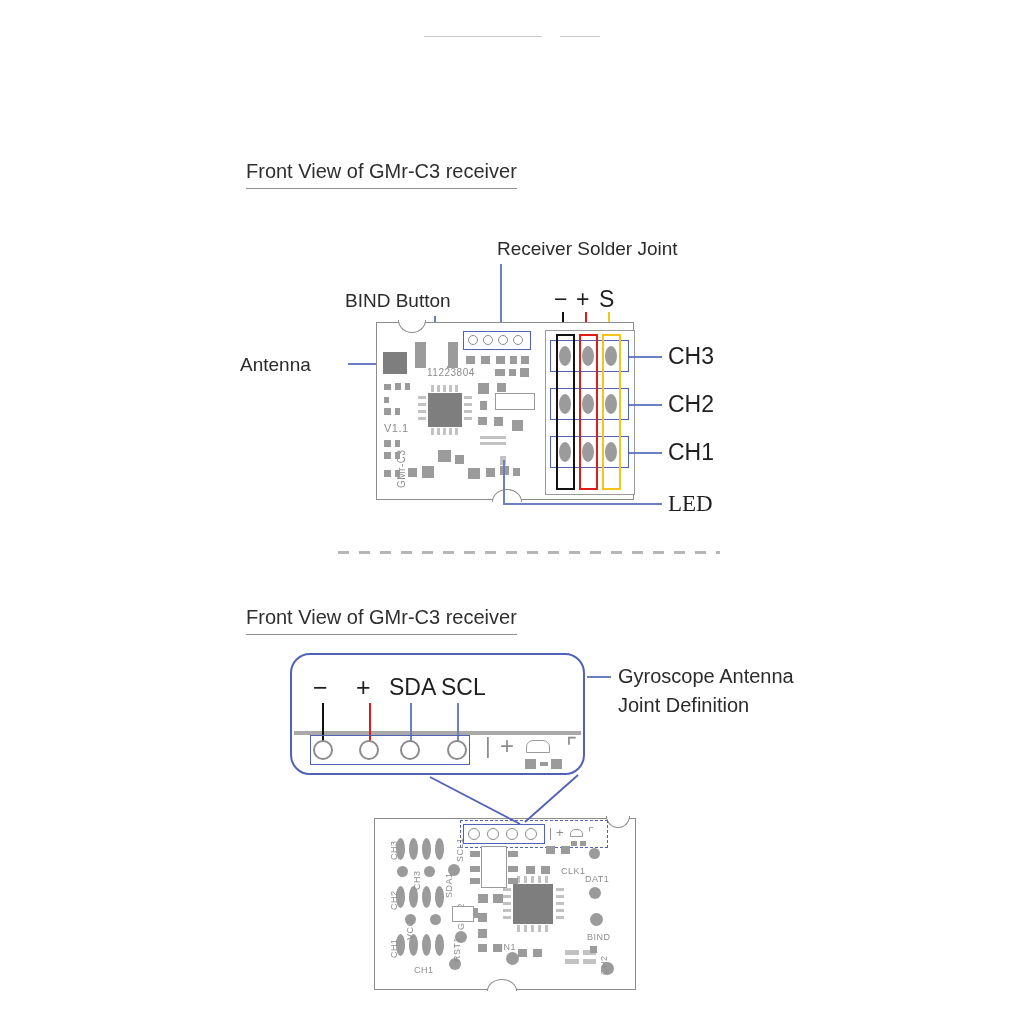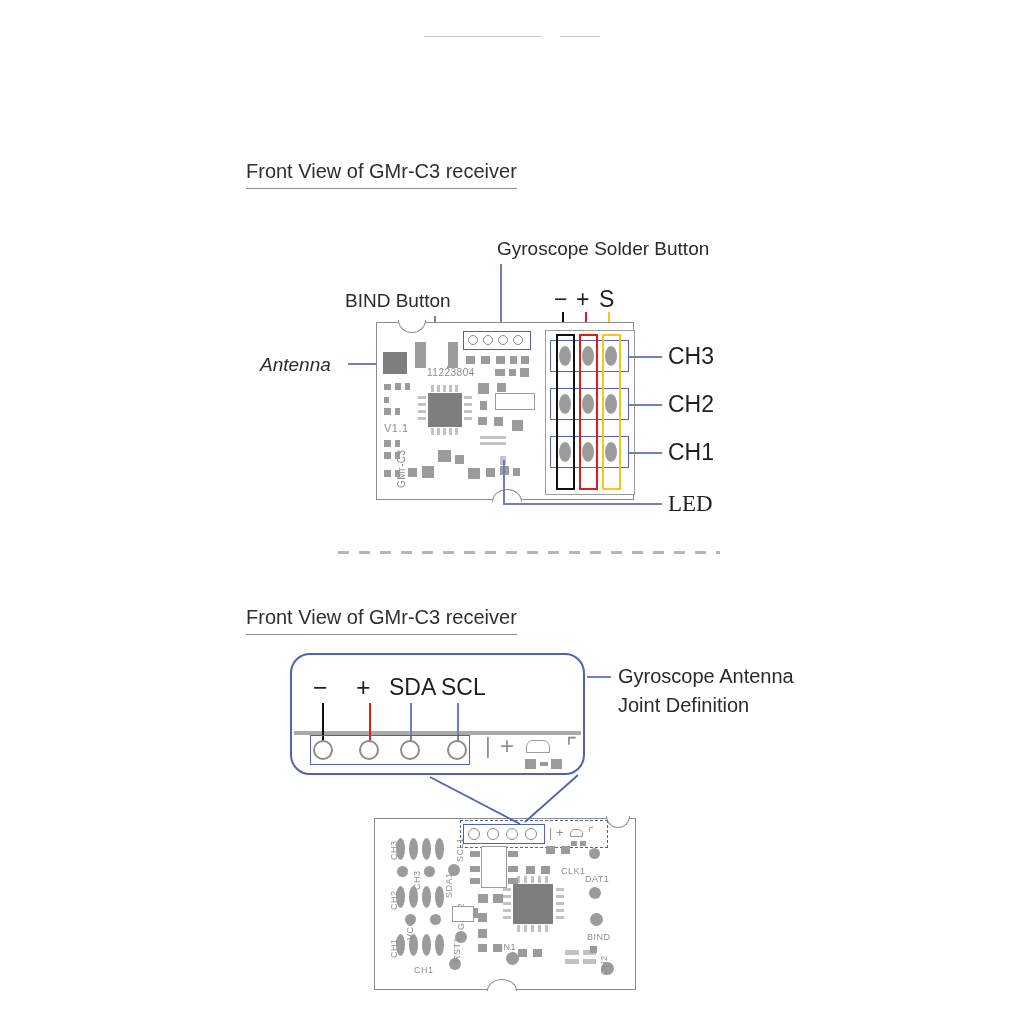--- a/index.html
+++ b/index.html
@@ -216,27 +216,27 @@
 </head>
 <body>
 
 <div class="page-header">
   <div class="rule"></div>
   <div class="rule short"></div>
 </div>
 
 <div class="section-heading" id="front-heading">Front View of GMr-C3 receiver</div>
 
-<div class="label" id="lbl-gyro" style="left:497px; top:236px;">Gyroscope Solder Button</div>
+<div class="label" id="lbl-gyro" style="left:497px; top:236px;">Receiver Solder Joint</div>
 <div class="leader v" style="left:500px; top:264px; height:58px;"></div>
 
 <div class="label" id="lbl-bind" style="left:345px; top:288px;">BIND  Button</div>
 <div class="leader v" style="left:434px; top:316px; height:46px;"></div>
 
-<div class="label" id="lbl-antenna" style="left:260px; top:352px;font-style:italic;">Antenna</div>
+<div class="label" id="lbl-antenna" style="left:240px; top:352px;">Antenna</div>
 <div class="leader h" style="left:348px; top:363px; width:44px;"></div>
 
 <div class="pinlabel" style="left:554px; top:286px;">−</div>
 <div class="pinlabel" style="left:576px; top:286px;">+</div>
 <div class="pinlabel" style="left:599px; top:286px;">S</div>
 
 <div class="leader v black" style="left:562px; top:312px; height:22px;"></div>
 <div class="leader v red" style="left:585px; top:312px; height:22px;"></div>
 <div class="leader v yellow" style="left:608px; top:312px; height:22px;"></div>
 

